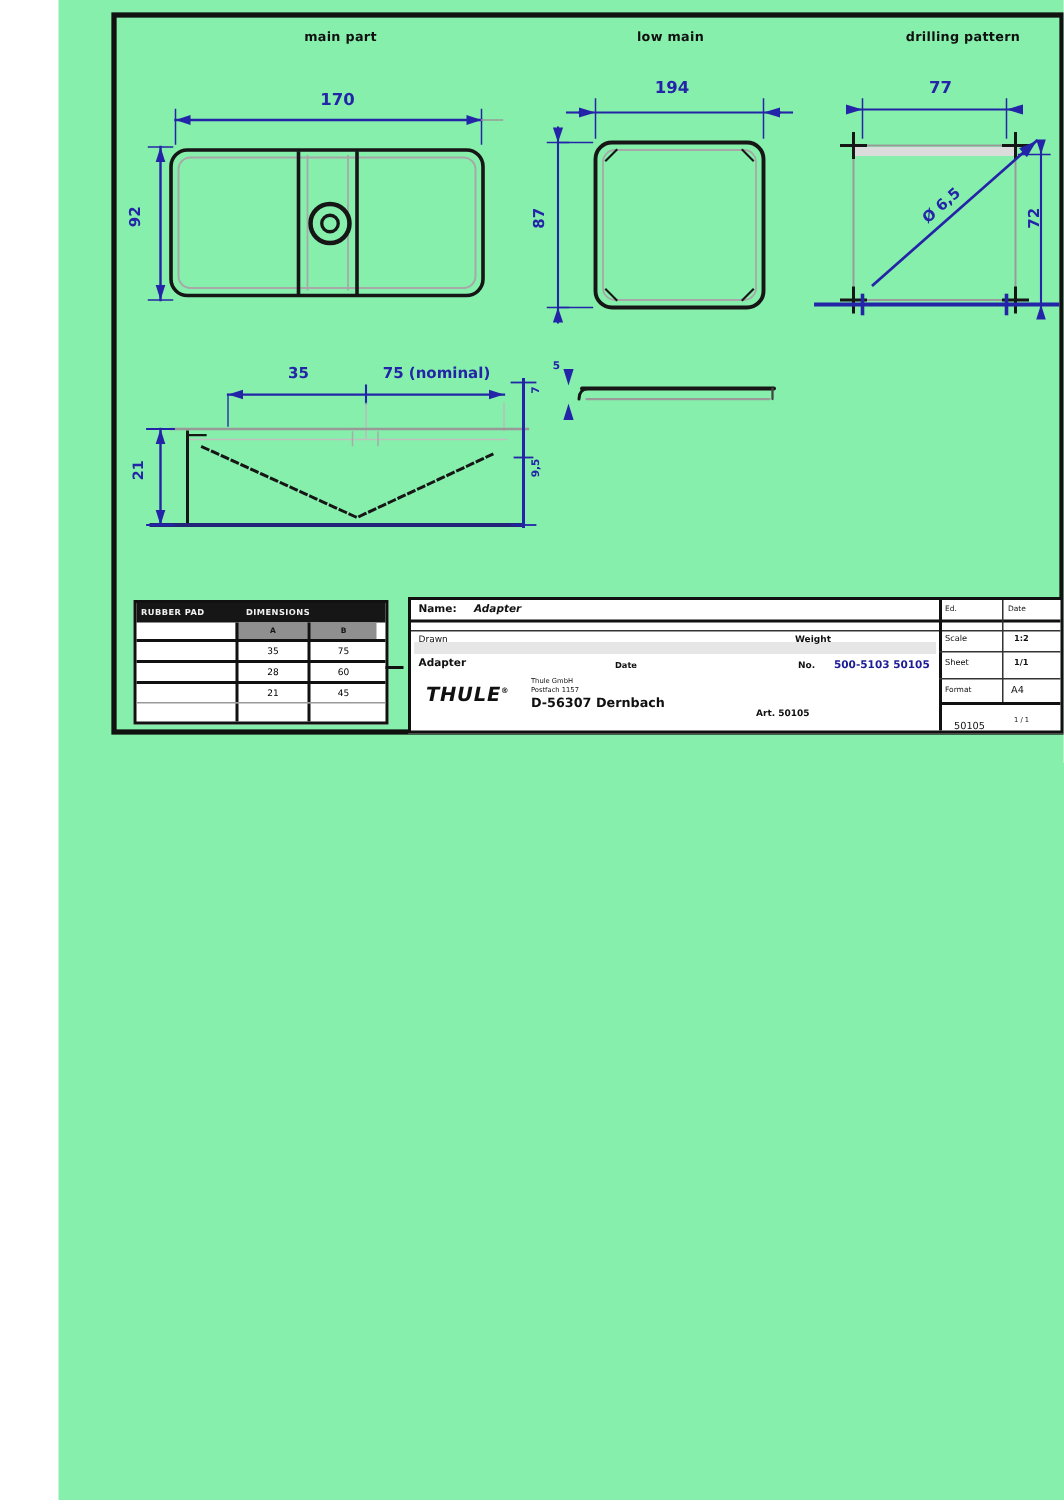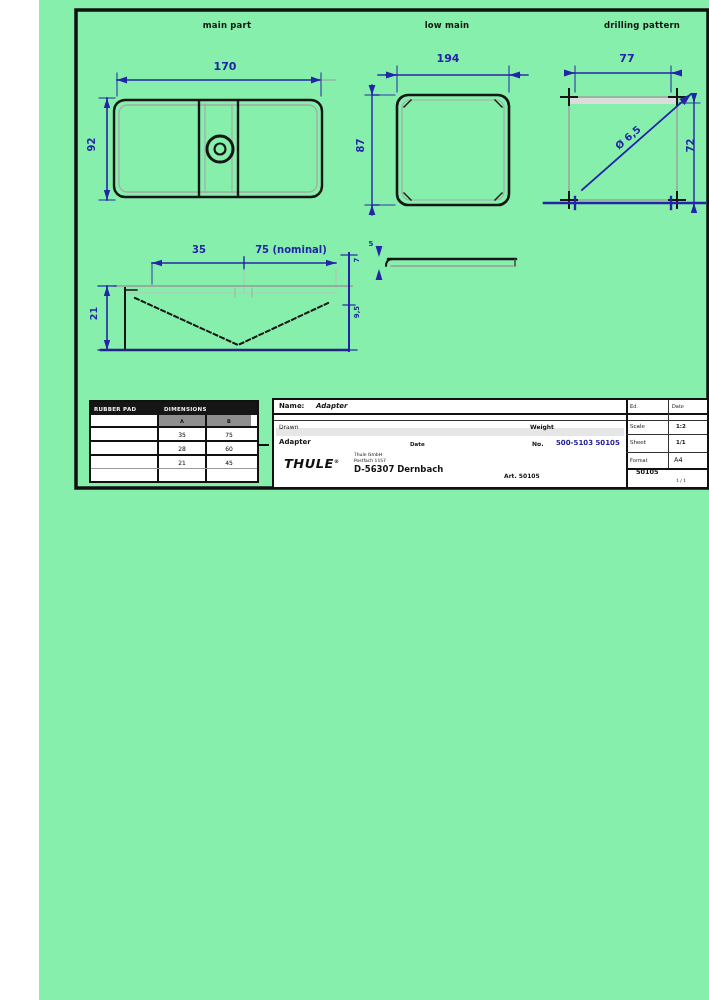--- a/index.html
+++ b/index.html
@@ -235,17 +235,17 @@
     <span class="tb" style="left:80px;top:58px;font-size:4.5px;">Postfach 1157</span>
     <span class="tb" style="left:80px;top:64px;font-size:8.5px;font-weight:bold;">D-56307 Dernbach</span>
     <span class="tb" style="left:230px;top:72px;font-size:6px;font-weight:bold;">Art. 50105</span>
 
     <span class="tb" style="left:356px;top:23px;font-size:5.5px;">Scale</span>
     <span class="tb" style="left:402px;top:23px;font-size:5.5px;font-weight:bold;">1:2</span>
     <span class="tb" style="left:356px;top:39px;font-size:5.5px;">Sheet</span>
     <span class="tb" style="left:402px;top:39px;font-size:5.5px;font-weight:bold;">1/1</span>
     <span class="tb" style="left:356px;top:57px;font-size:5px;">Format</span>
     <span class="tb" style="left:400px;top:56px;font-size:6.5px;font-weight:normal;text-align:center;">A4</span>
-    <span class="tb" style="left:362px;top:68px;font-size:6.5px;font-weight:bold;">50105</span>
+    <span class="tb" style="left:362px;top:80px;font-size:6.5px;font-weight:normal;">50105</span>
     <span class="tb" style="left:402px;top:78px;font-size:4.5px;">1 / 1</span>
   </div>
 
 </div>
 
 </body></html>

